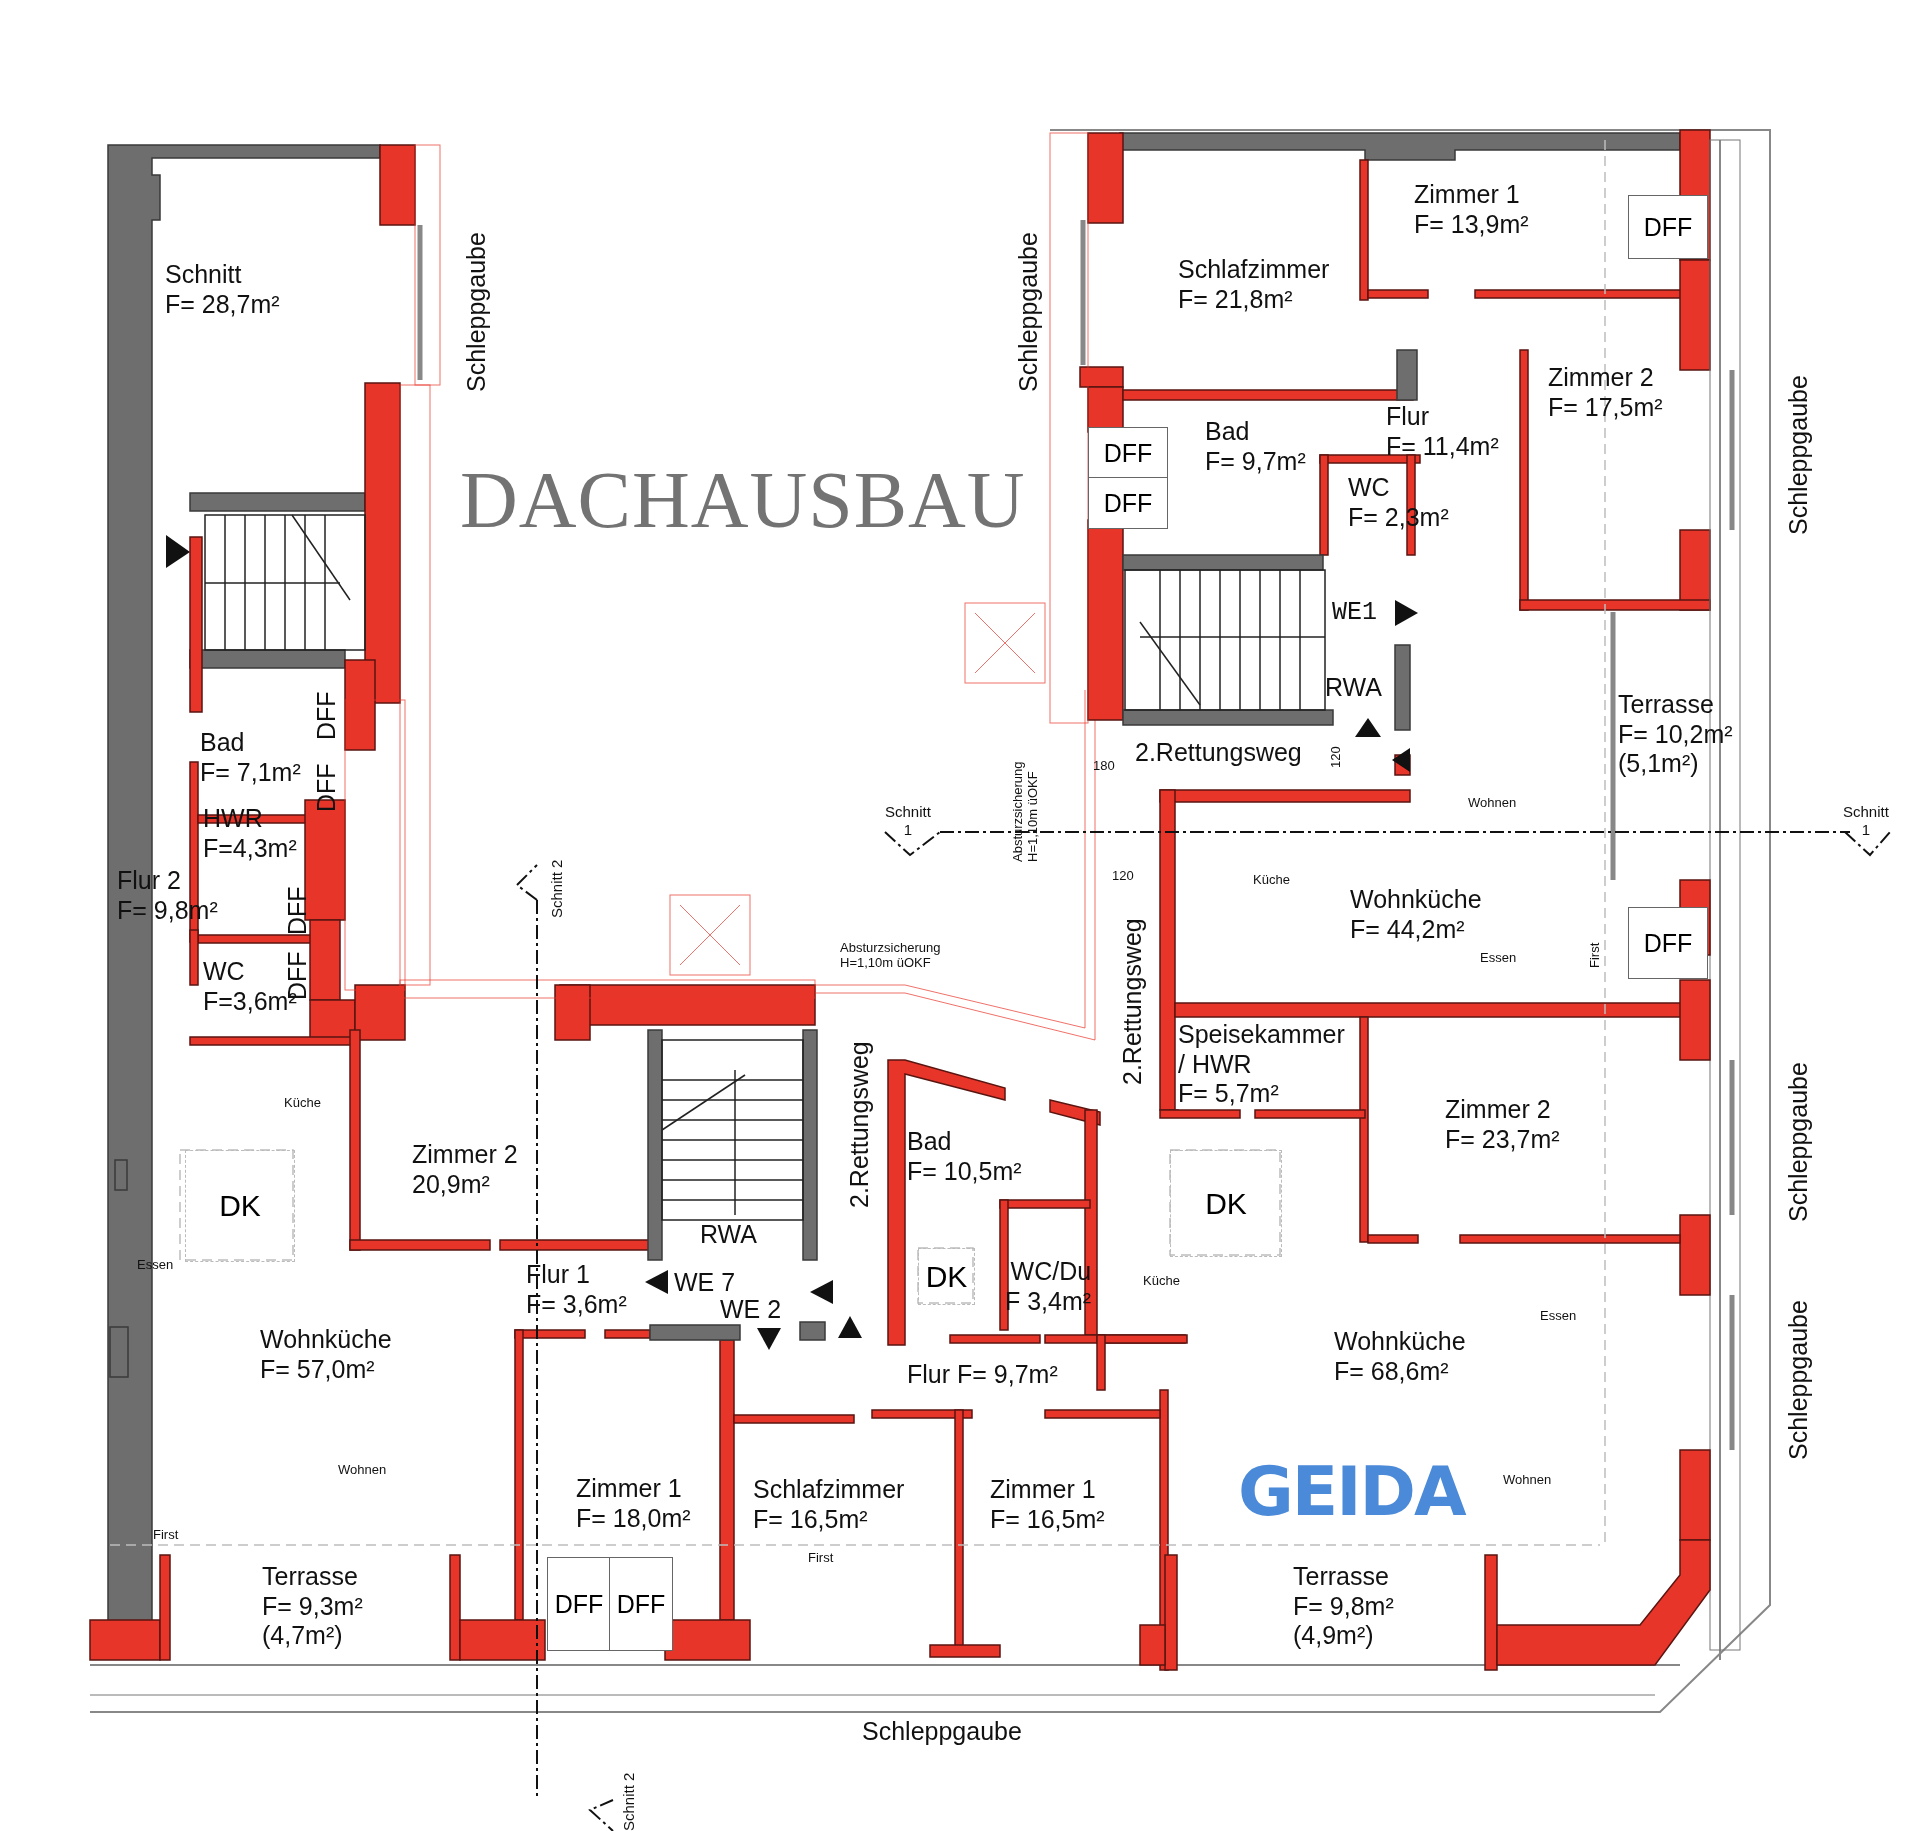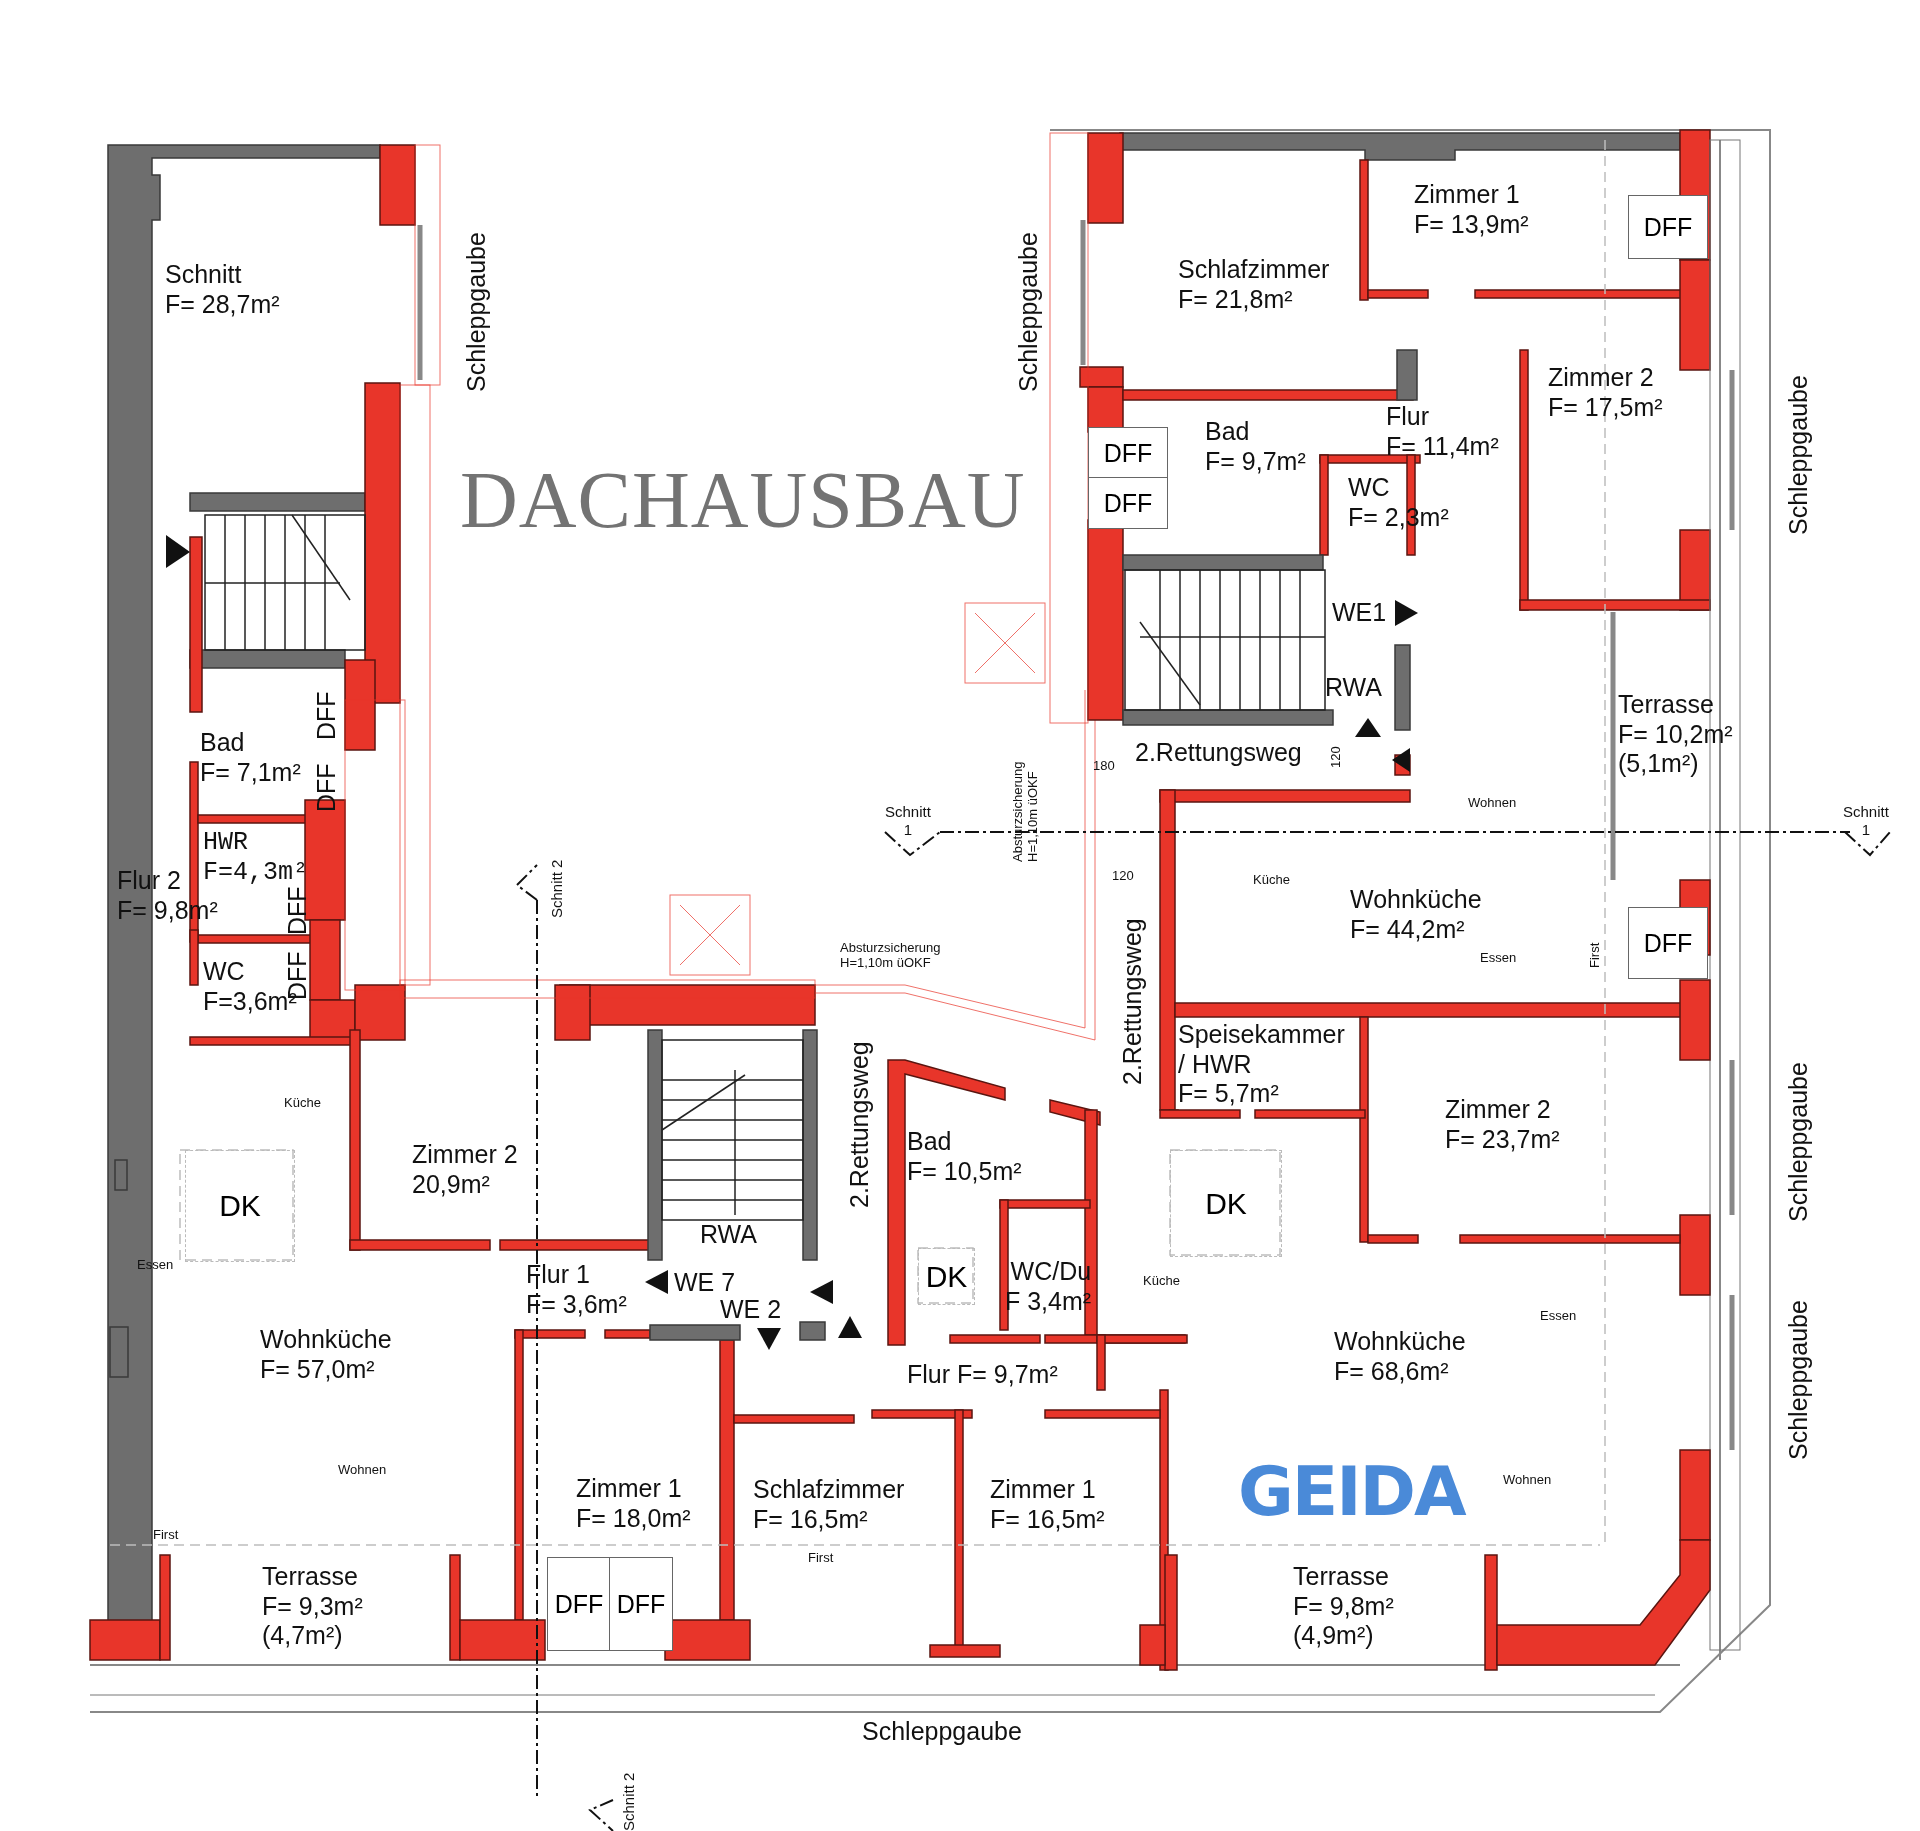--- a/index.html
+++ b/index.html
@@ -259,27 +259,27 @@
 <div class="lbl tiny" style="left:840px; top:940px;"><span>Absturzsicherung</span><br><span>H=1,10m üOKF</span></div>
 <div class="lbl tiny vert" style="left:1010px; top:862px;"><span>Absturzsicherung</span><br><span>H=1,10m üOKF</span></div>
 <div class="lbl room" style="left:1135px; top:738px;">2.Rettungsweg</div>
 <div class="lbl room vert" style="left:1118px; top:1085px;">2.Rettungsweg</div>
 <div class="lbl room vert" style="left:845px; top:1208px;">2.Rettungsweg</div>
 <div class="lbl tiny" style="left:1093px; top:758px;">180</div>
 <div class="lbl tiny vert" style="left:1328px; top:768px;">120</div>
 <div class="lbl tiny" style="left:1112px; top:868px;">120</div>
 <div class="lbl room" style="left:1325px; top:673px;">RWA</div>
 <div class="lbl room" style="left:700px; top:1220px;">RWA</div>
-<div class="lbl room" style="left:1332px; top:598px;">WE1</div>
+<div class="lbl room" style="left:1332px; top:598px;font-family:Liberation Mono, monospace;">WE1</div>
 <div class="lbl room" style="left:720px; top:1295px;">WE 2</div>
 <div class="lbl room" style="left:674px; top:1268px;">WE 7</div>
 
 <div class="lbl room" style="left:165px; top:260px;"><span>Schnitt</span><br><span>F= 28,7m²</span></div>
 <div class="lbl room" style="left:200px; top:728px;"><span>Bad</span><br><span>F= 7,1m²</span></div>
-<div class="lbl room" style="left:203px; top:828px;font-family:Liberation Mono, monospace;"><span>HWR</span><br><span>F=4,3m²</span></div>
+<div class="lbl room" style="left:203px; top:804px;"><span>HWR</span><br><span>F=4,3m²</span></div>
 <div class="lbl room" style="left:117px; top:866px;"><span>Flur 2</span><br><span>F= 9,8m²</span></div>
 <div class="lbl room" style="left:203px; top:957px;"><span>WC</span><br><span>F=3,6m²</span></div>
 <div class="lbl room vert" style="left:312px; top:740px;">DFF</div>
 <div class="lbl room vert" style="left:312px; top:812px;">DFF</div>
 <div class="lbl room vert" style="left:283px; top:935px;">DFF</div>
 <div class="lbl room vert" style="left:283px; top:1000px;">DFF</div>
 <div class="lbl tiny" style="left:284px; top:1095px;">Küche</div>
 <div class="lbl room" style="left:412px; top:1140px;"><span>Zimmer 2</span><br><span>20,9m²</span></div>
 <div class="dk-box" style="left:185px; top:1150px; width:108px; height:110px;">DK</div>
 <div class="lbl tiny" style="left:137px; top:1257px;">Essen</div>

